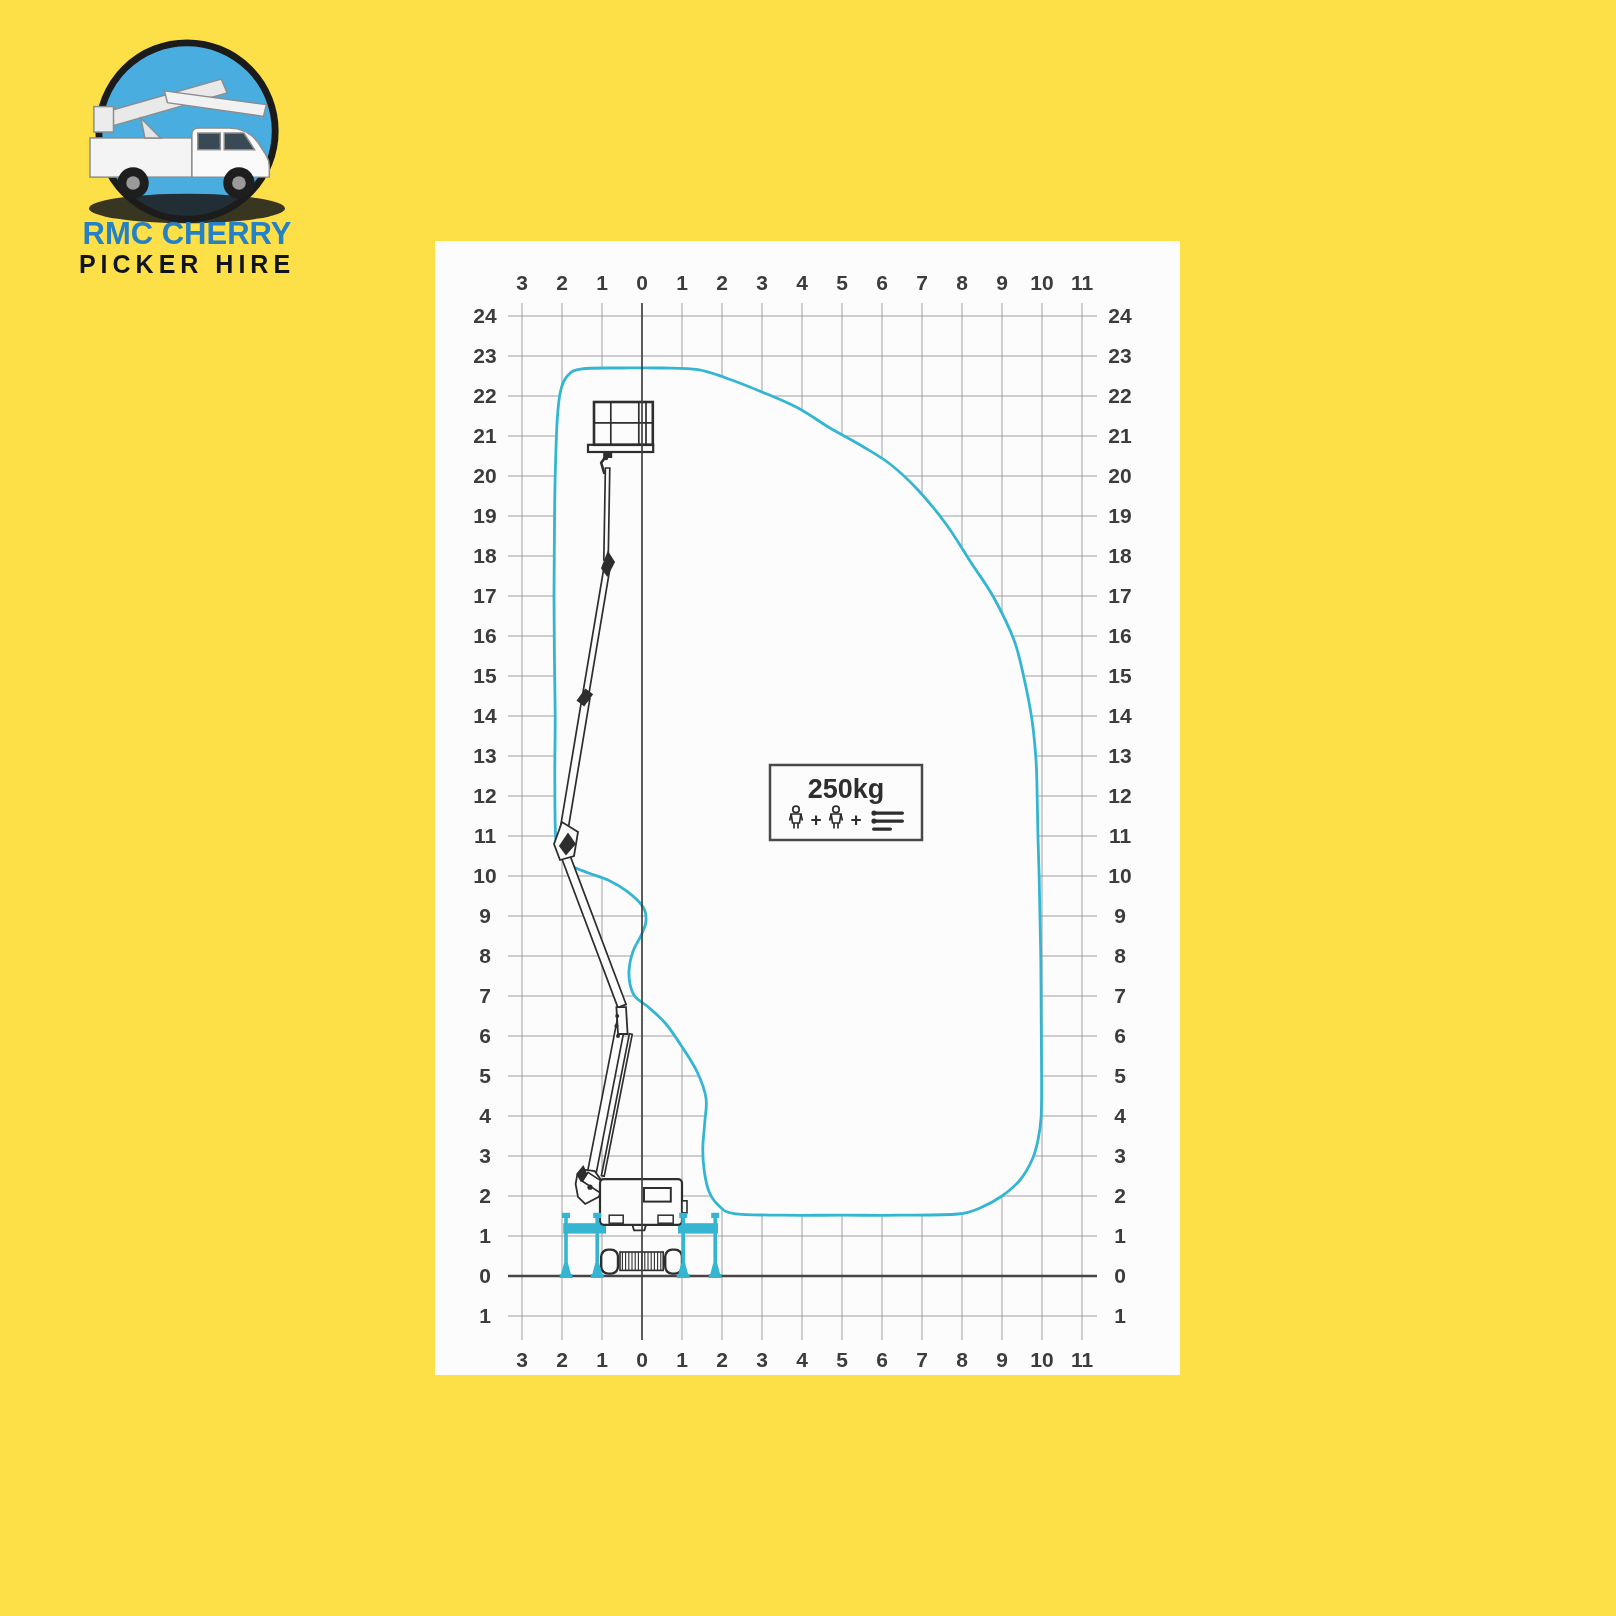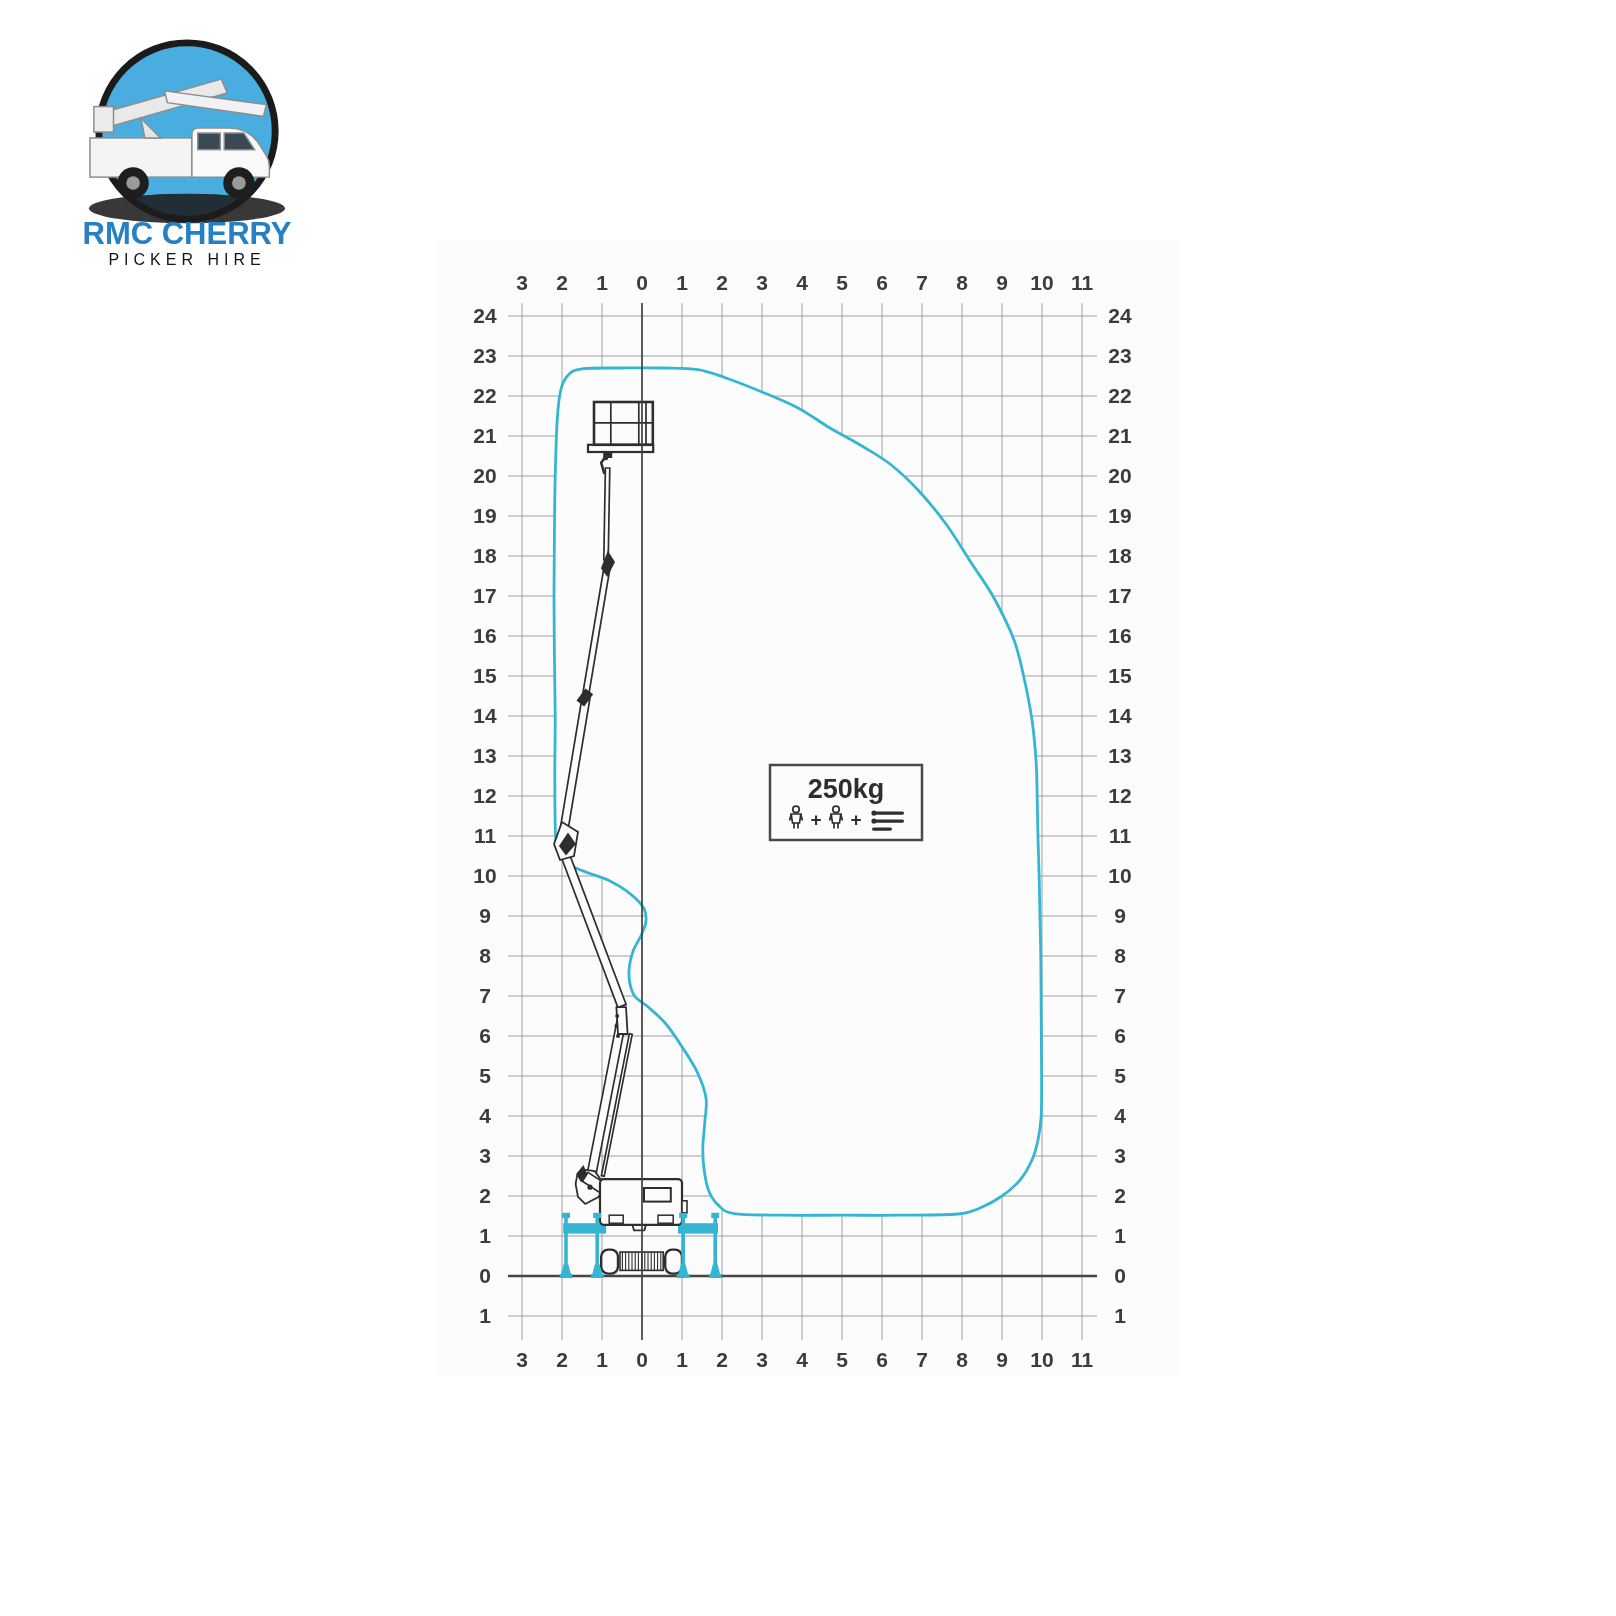--- a/index.html
+++ b/index.html
@@ -1,21 +1,21 @@
 <!DOCTYPE html>
 <html><head>
 <meta charset="utf-8">
 <style>
   html,body{margin:0;padding:0;}
   body{width:1616px;height:1616px;background:#a4edef;font-family:"Liberation Sans",sans-serif;overflow:hidden;}
-  .stage{position:relative;width:1616px;height:1616px;background:#ffffff;}
+  .stage{position:relative;width:1616px;height:1616px;background:#fde047;}
   .logo{position:absolute;left:70px;top:36px;width:234px;text-align:center;}
   .logo svg{display:block;margin:0 auto;}
   .logo-title{margin-top:-14px;font-size:31px;font-weight:700;color:#2581c4;letter-spacing:0px;line-height:1.0;}
-  .logo-subtitle{margin-top:3px;font-size:16px;font-weight:400;color:#10141f;letter-spacing:5px;line-height:1.0;}
+  .logo-subtitle{margin-top:3px;font-size:25px;font-weight:700;color:#10141f;letter-spacing:5px;line-height:1.0;}
   .panel{position:absolute;left:435px;top:241px;width:745px;height:1134px;background:#fcfcfc;}
   .panel svg{display:block;}
 </style>
 </head>
 <body>
 
 <div class="stage">
 
   <div class="logo">
     <svg width="230" height="196" viewBox="0 0 230 200">

